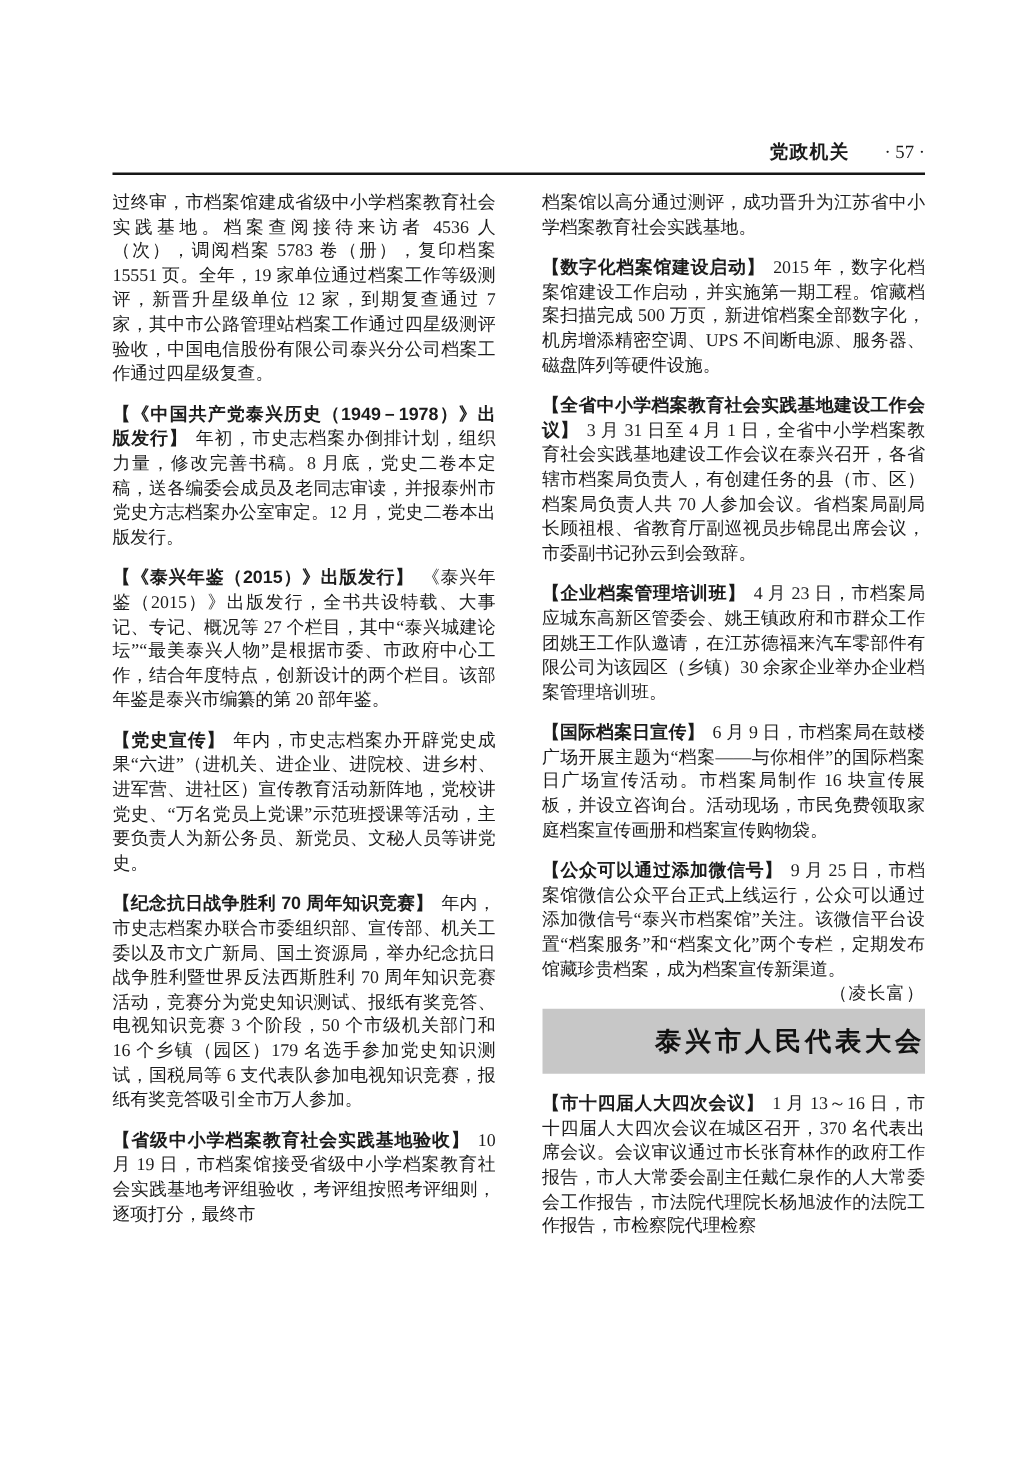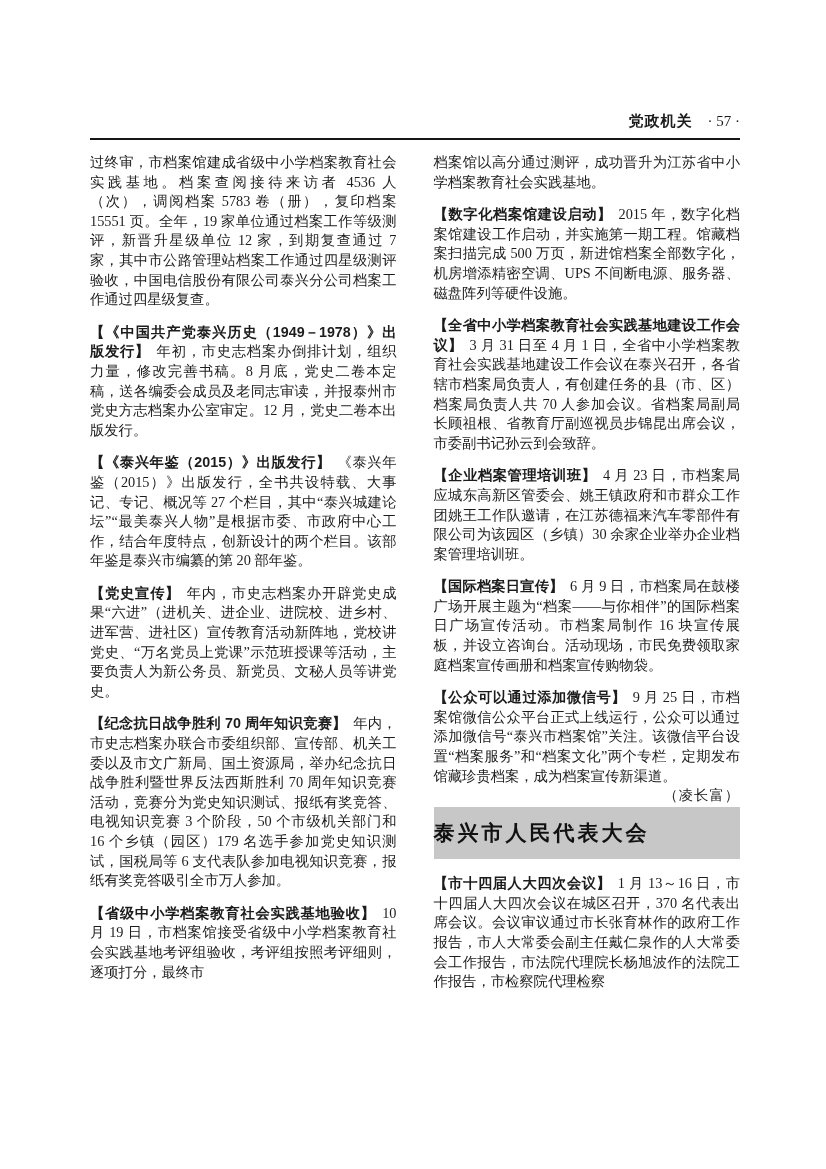--- a/index.html
+++ b/index.html
@@ -20,21 +20,21 @@
     font-size: 15px;
     white-space: nowrap;
   }
   .running-head .section {
     font-family: "Liberation Sans", "DejaVu Sans", sans-serif;
     font-weight: bold;
     letter-spacing: 1px;
   }
   .running-head .folio {
     font-family: "Liberation Serif", serif;
-    margin-left: 15px;
+    margin-left: 28px;
   }
   .head-rule {
     border: none;
     border-top: 2px solid #161616;
     margin-top: 7px;
   }
   .columns {
     display: flex;
     gap: 37px;
     margin-top: 13px;
@@ -55,21 +55,21 @@
   }
   .sig {
     float: right;
     font-style: normal;
     letter-spacing: 1px;
     margin-left: 28px;
   }
   .banner {
     margin: 21px 0 15px 0;
     background: #c7c7c7;
-    text-align: left;
+    text-align: right;
     font-family: "Liberation Sans", "DejaVu Sans", sans-serif;
     font-weight: bold;
     font-size: 21px;
     letter-spacing: 3px;
     color: #111;
     padding: 12px 0;
   }
 </style>
 </head>
 <body>

